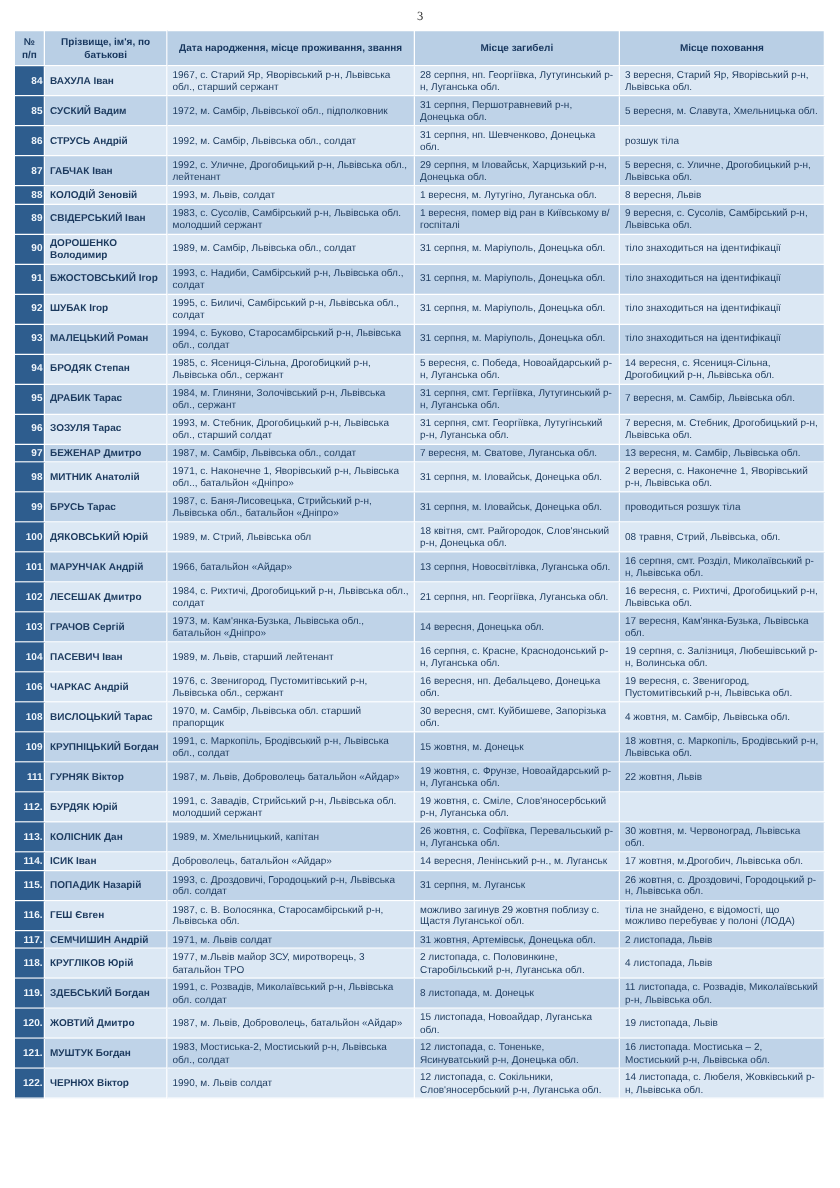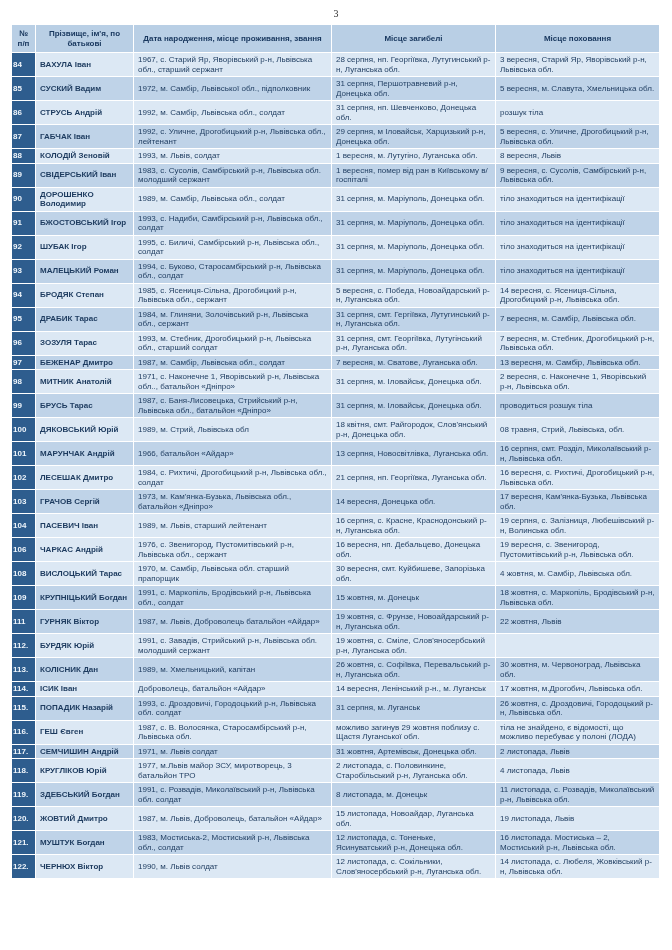--- a/index.html
+++ b/index.html
@@ -40,21 +40,21 @@
     word-wrap:break-word;
   }
   thead th{
     background:var(--header-bg);
     color:#17365D;font-weight:bold;text-align:center;
     padding:4px 3px;
     border-top:1px solid #fff;
   }
   td.cell-num{
     background:var(--num-col-bg);
-    color:#EFF5FB;font-weight:bold;text-align:left;
+    color:#EFF5FB;font-weight:bold;text-align:right;
     padding:2px 1px;
   }
   tr.light td:not(.cell-num){background:var(--row-light);}
   tr.dark  td:not(.cell-num){background:var(--row-dark);}
   td.cell-name{font-weight:bold;}
   td.cell-death b{font-weight:normal;}
 </style>
 </head>
 <body>
 

